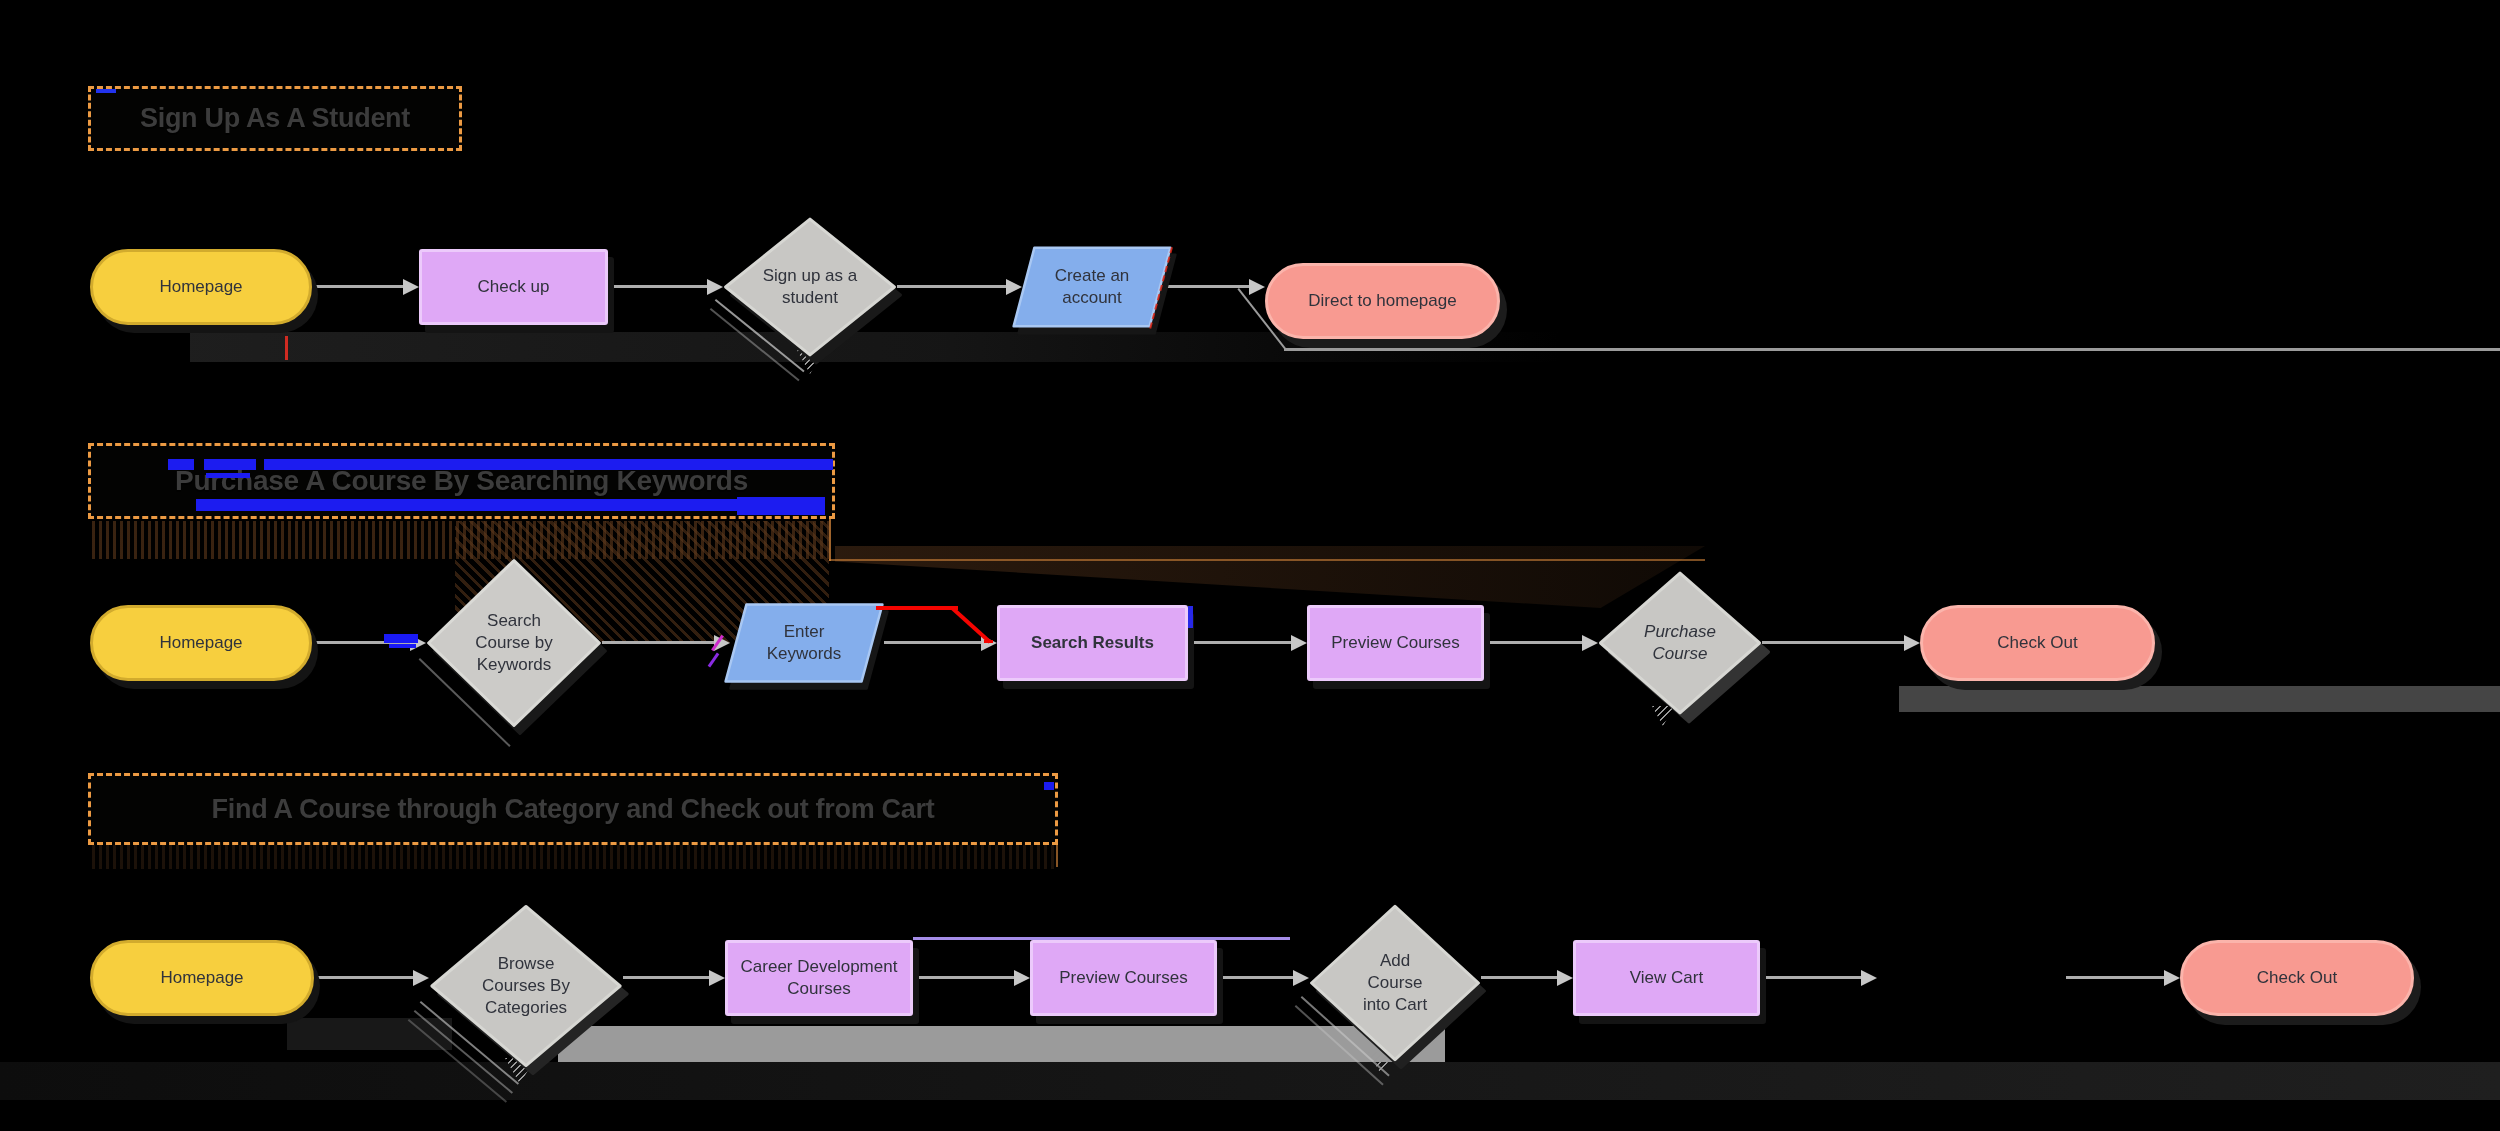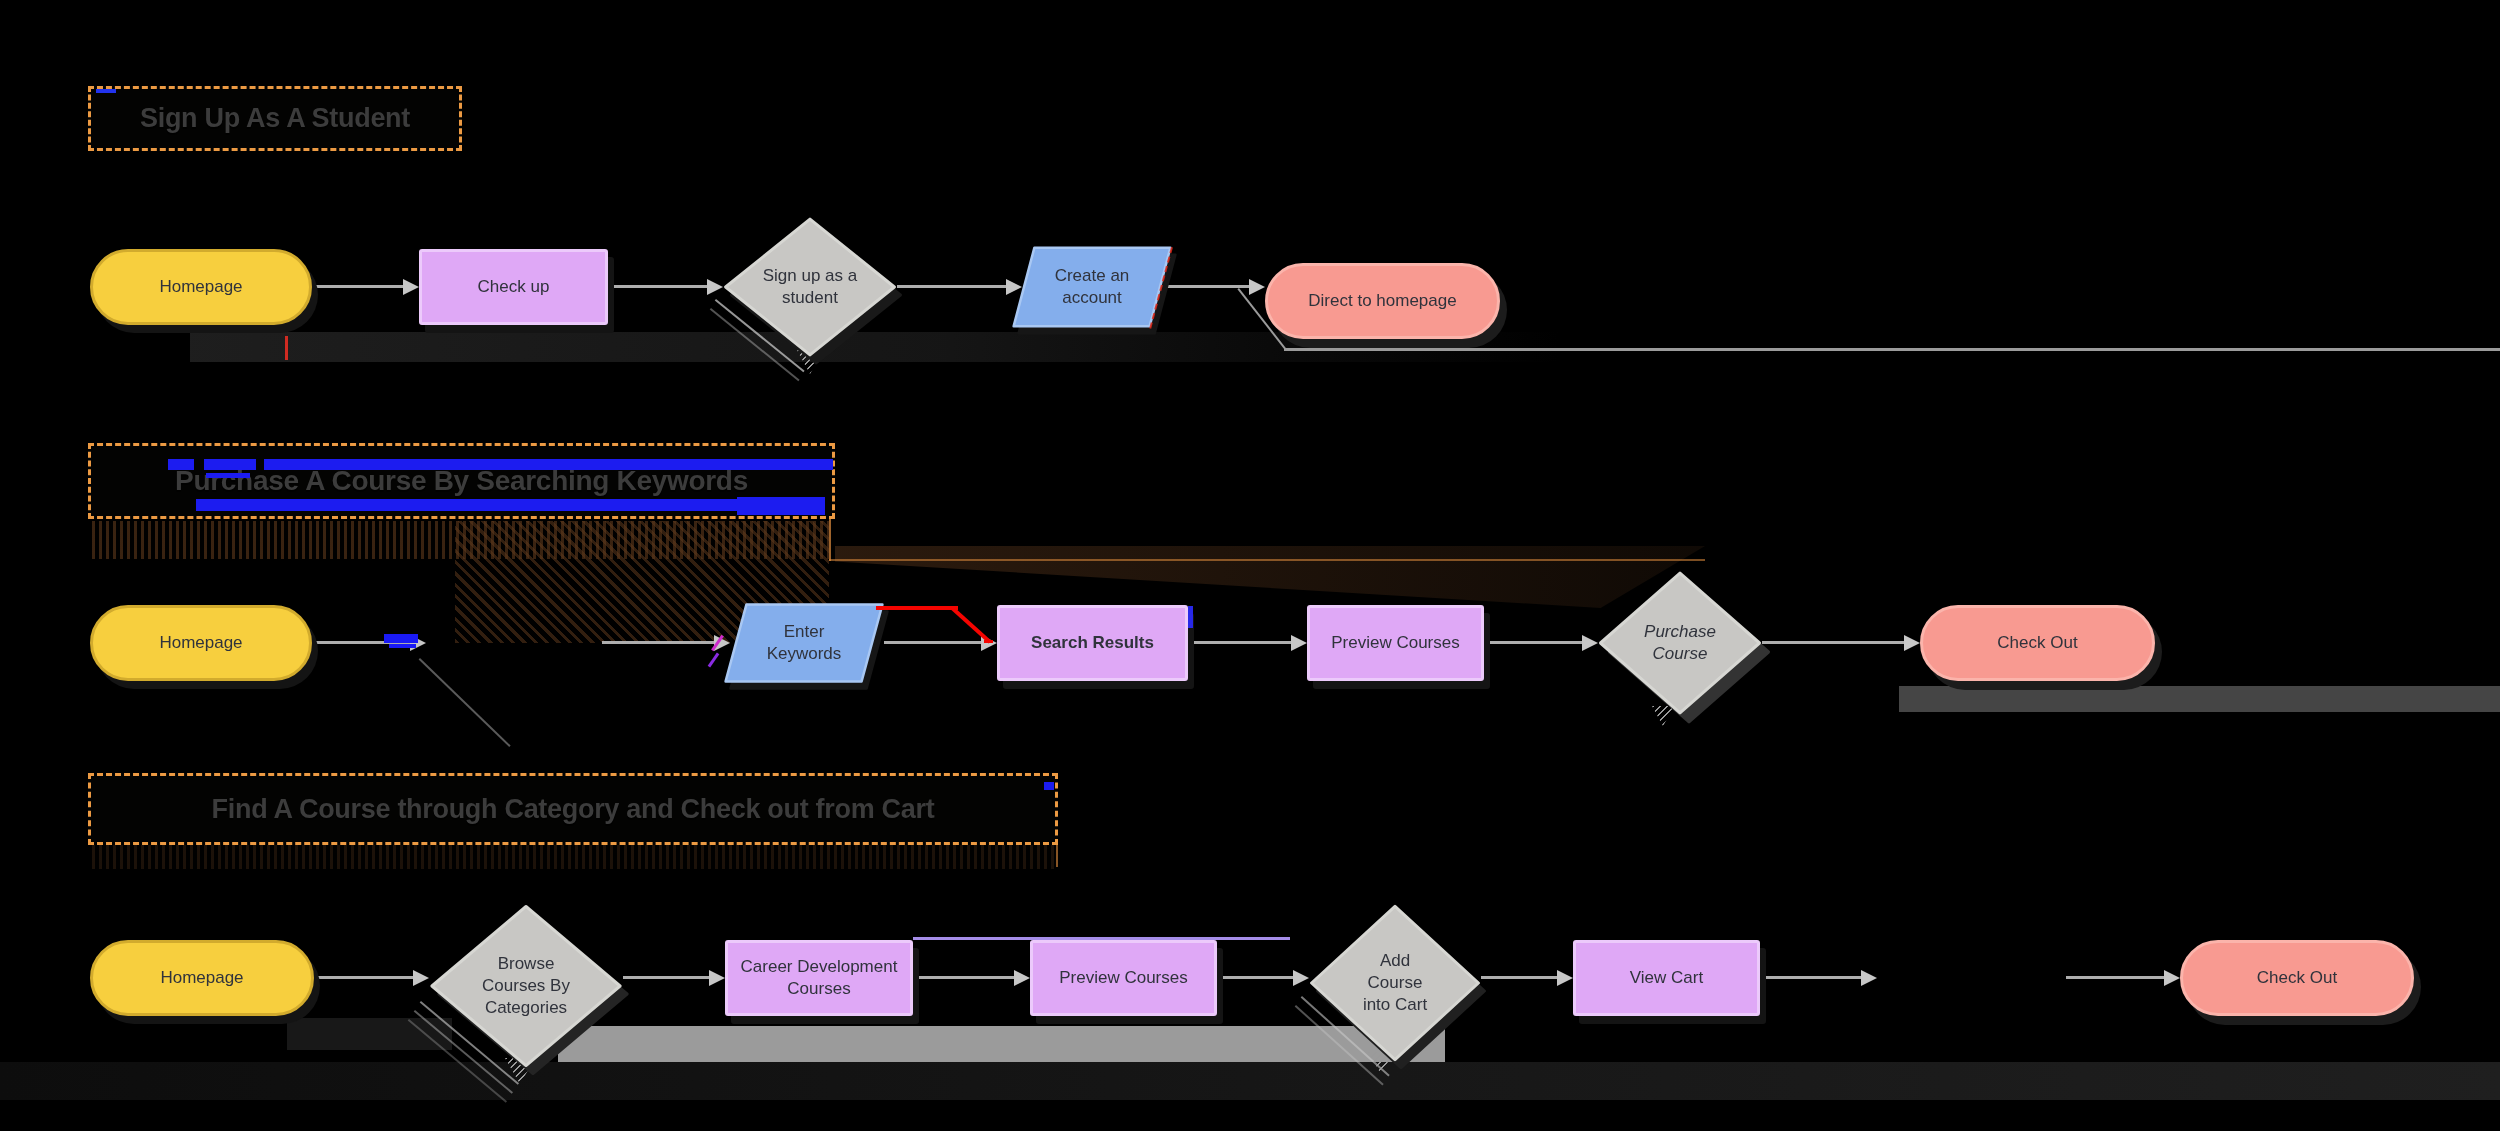--- a/index.html
+++ b/index.html
@@ -147,20 +147,26 @@
 
   <div>
     <div class="art" style="left:384px;top:634px;width:34px;height:9px;background:#1a1af5;z-index:4;"></div>
     <div class="art" style="left:389px;top:644px;width:27px;height:4px;background:#1a1af5;z-index:4;"></div>
   </div>
 
   <div class="node pill yellow" style="left:90px;top:605px;width:222px;height:76px;">
     <span class="lbl">Homepage</span>
   </div>
 
+  <div class="node svgnode" style="left:426px;top:558px;width:176px;height:170px;">
+    <svg viewBox="0 0 200 200" preserveAspectRatio="none" style="filter:drop-shadow(6px 8px 0 #191919);">
+      <polygon points="100,3 197,100 100,197 3,100" fill="#cccbc8" stroke="#dadad6" stroke-width="3" stroke-linejoin="round" vector-effect="non-scaling-stroke"></polygon>
+    </svg>
+    <span class="lbl" style="width:95px;">Search Course by Keywords</span>
+  </div>
   <div class="echo" style="left:420px;top:658px;width:126px;transform:rotate(44deg);opacity:.6;"></div>
 
   <div class="node svgnode" style="left:724px;top:603px;width:160px;height:80px;">
     <svg viewBox="0 0 200 100" preserveAspectRatio="none" style="filter:drop-shadow(5px 7px 0 #161616);">
       <polygon points="28,2 198,2 172,98 2,98" fill="#84aeec" stroke="#a9c8f3" stroke-width="2.5" stroke-linejoin="round" vector-effect="non-scaling-stroke"></polygon>
     </svg>
     <span class="lbl" style="width:82px;">Enter Keywords</span>
   </div>
   <div class="art" style="left:716px;top:634px;width:3px;height:18px;background:#cc2bcc;transform:rotate(35deg);z-index:4;"></div>
   <div class="art" style="left:712px;top:652px;width:3px;height:16px;background:#8a2be2;transform:rotate(35deg);z-index:4;"></div>

